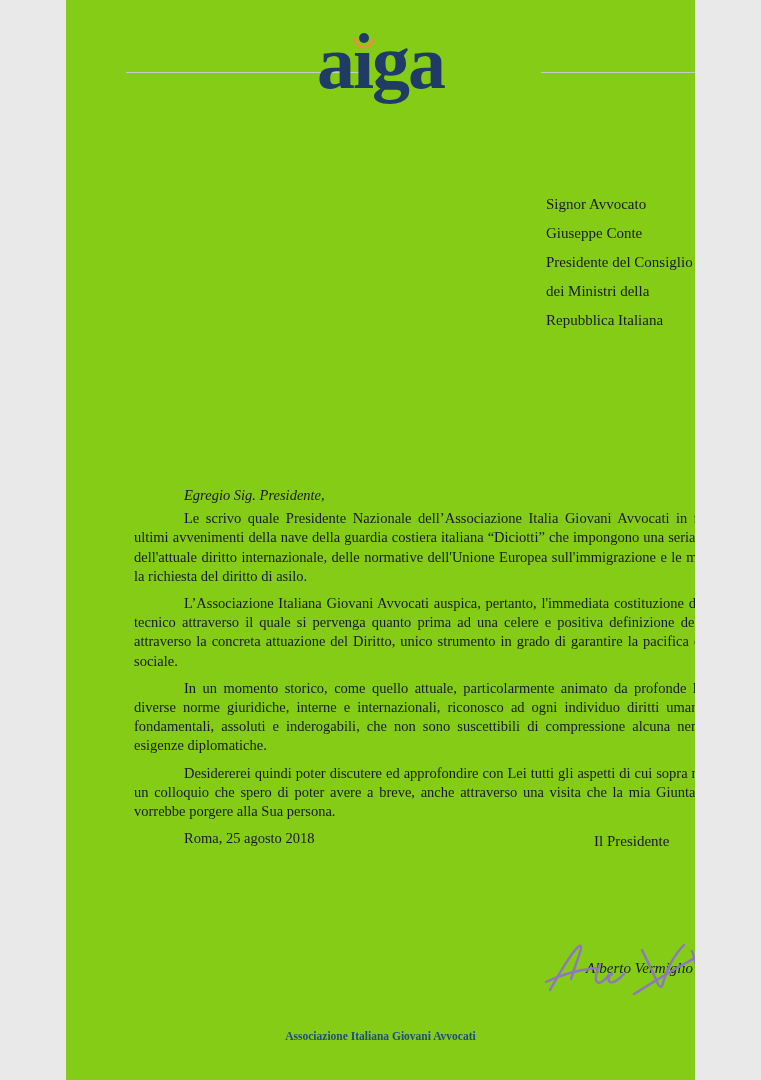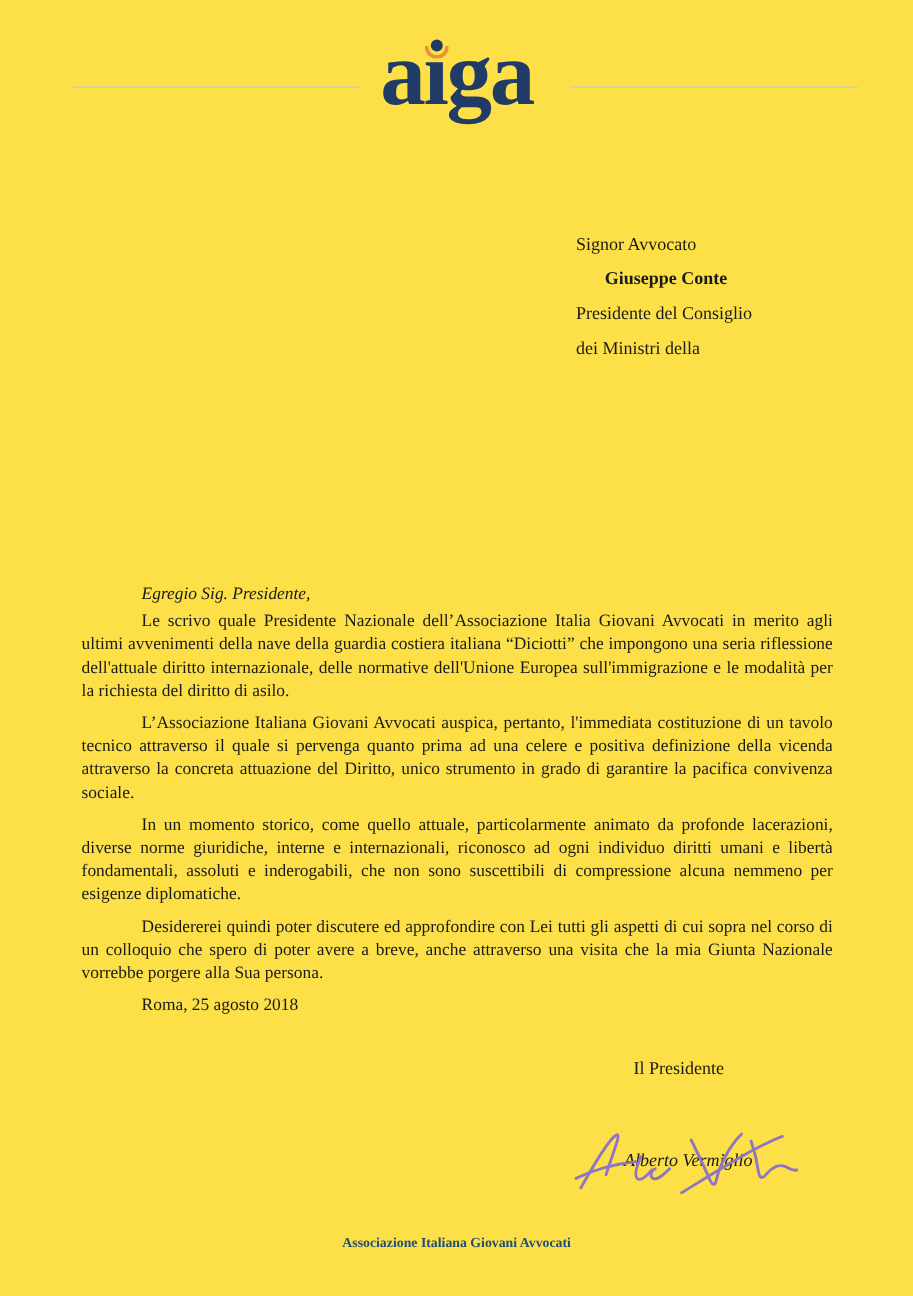--- a/index.html
+++ b/index.html
@@ -1,21 +1,21 @@
 <!DOCTYPE html>
 <html><head>
 <meta charset="utf-8">
 <style>
   html, body { margin: 0; padding: 0; background: #e9e9e9; }
   .page {
     position: relative;
-    width: 761px;
+    width: 629px;
     height: 1080px;
     margin: 0 auto;
-    background: #fde047;
+    background: #84cc16;
     font-family: "Liberation Serif", serif;
     color: #1a1a1a;
     overflow: hidden;
   }
 
   
   .rule {
     position: absolute;
     top: 72px;
     height: 1px;
@@ -55,21 +55,21 @@
     box-sizing: border-box;
   }
 
   
   .recipient {
     position: absolute;
     left: 480px; top: 190px;
     font-size: 15px;
     line-height: 29px;
   }
-  .recipient .bold { font-weight: bold; margin-left: 24px; }
+  .recipient .bold { font-weight: normal; }
 
   
   .subject {
     position: absolute;
     left: 118px; top: 427px;
     font-size: 15px;
     font-weight: bold;
   }
 
   
@@ -81,21 +81,21 @@
     line-height: 19.2px;
     text-align: justify;
   }
   .body-block p { margin: 0 0 8px 0; text-indent: 50px; }
   .salutation { font-style: italic; margin-bottom: 4px !important; font-family: Liberation Serif, serif; }
   .date-line { text-align: left; margin-top: 2px !important; }
 
   
   .closing-role {
     position: absolute;
-    left: 528px; top: 883px;
+    left: 528px; top: 833px;
     font-size: 15px;
   }
   .closing-name {
     position: absolute;
     left: 520px; top: 915px;
     font-size: 15px;
     font-style: italic;
     margin-top: 45px;
   }
   .signature {
@@ -128,20 +128,21 @@
 
   <div class="logo">
     <span>a</span><span class="logo-i"><span class="logo-dot"></span><span class="logo-arc"></span><span>ı</span></span><span>ga</span>
   </div>
 
   <div class="recipient">
     <div>Signor Avvocato</div>
     <div class="bold">Giuseppe Conte</div>
     <div>Presidente del Consiglio</div>
     <div>dei Ministri della</div>
+    <div>Repubblica Italiana</div>
   </div>
 
 
   <main class="body-block">
     <p class="salutation">Egregio Sig. Presidente,</p>
     <p>Le scrivo quale Presidente Nazionale dell’Associazione Italia Giovani Avvocati in merito agli ultimi avvenimenti della nave della guardia costiera italiana “Diciotti” che impongono una seria riflessione dell'attuale diritto internazionale, delle normative dell'Unione Europea sull'immigrazione e le modalità per la richiesta del diritto di asilo.</p>
     <p>L’Associazione Italiana Giovani Avvocati auspica, pertanto, l'immediata costituzione di un tavolo tecnico attraverso il quale si pervenga quanto prima ad una celere e positiva definizione della vicenda attraverso la concreta attuazione del Diritto, unico strumento in grado di garantire la pacifica convivenza sociale.</p>
     <p>In un momento storico, come quello attuale, particolarmente animato da profonde lacerazioni, diverse norme giuridiche, interne e internazionali, riconosco ad ogni individuo diritti umani e libertà fondamentali, assoluti e inderogabili, che non sono suscettibili di compressione alcuna nemmeno per esigenze diplomatiche.</p>
     <p>Desidererei quindi poter discutere ed approfondire con Lei tutti gli aspetti di cui sopra nel corso di un colloquio che spero di poter avere a breve, anche attraverso una visita che la mia Giunta Nazionale vorrebbe porgere alla Sua persona.</p>
     <p class="date-line">Roma, 25 agosto 2018</p>

